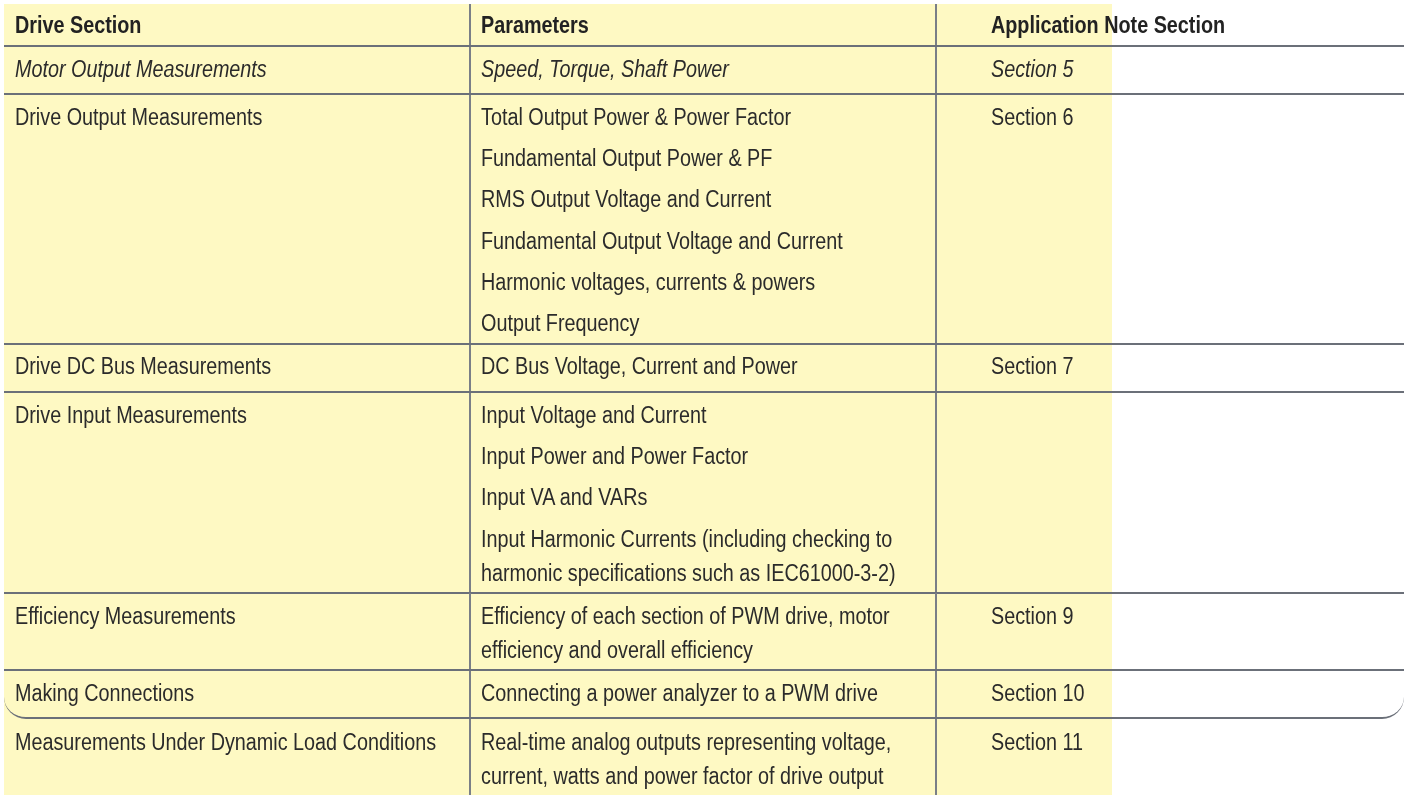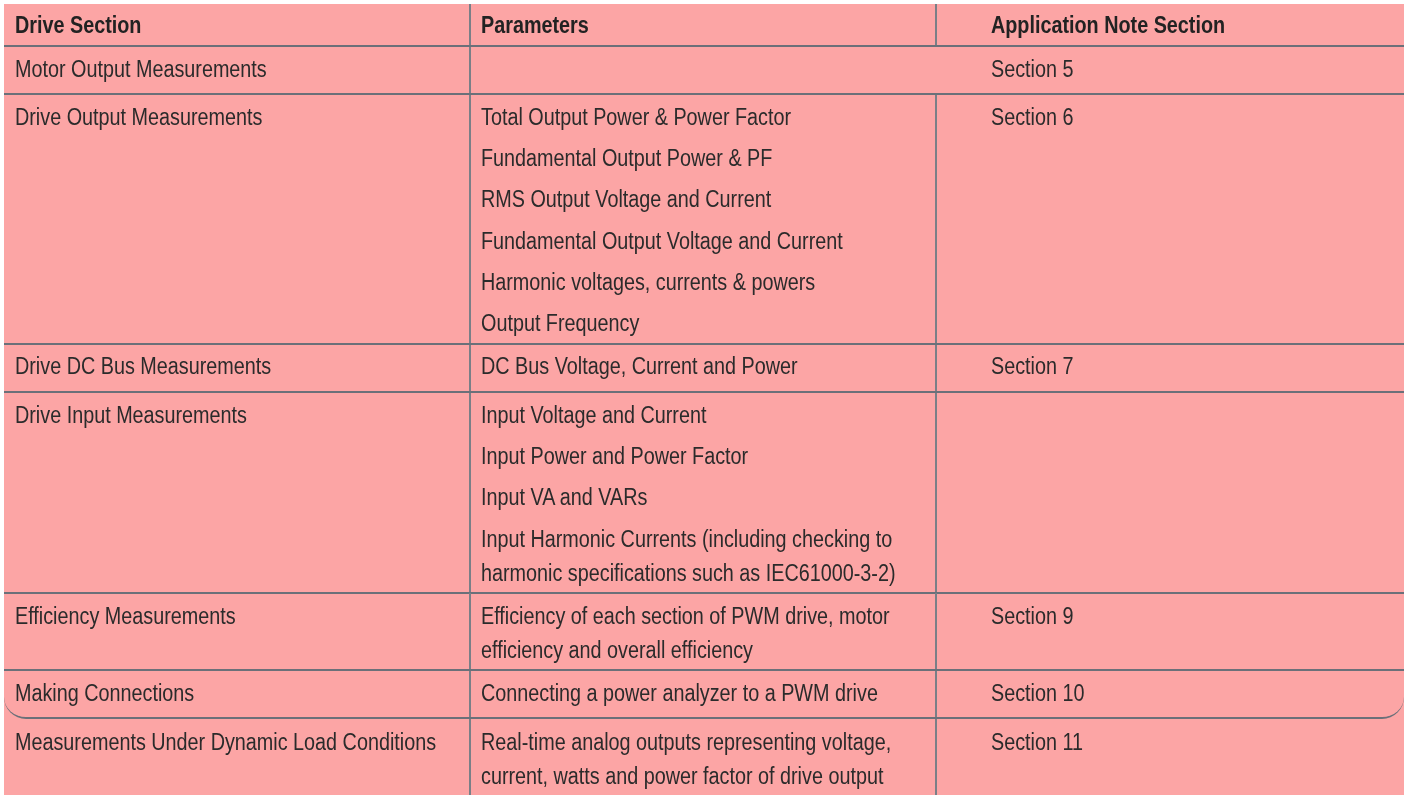--- a/index.html
+++ b/index.html
@@ -1,19 +1,19 @@
 <!DOCTYPE html>
 <html><head>
 <meta charset="utf-8">
 <style>
   html, body { margin: 0; padding: 0; background: #ffffff; }
   body { width: 1407px; height: 798px; position: relative; overflow: hidden; }
   .table {
-    position: absolute; left: 4px; top: 4px; width: 1400px; height: 791px;
-    background: #fca5a5;
+    position: absolute; left: 4px; top: 4px; width: 1108px; height: 791px;
+    background: #fef9c3;
     font-family: "Liberation Sans", sans-serif;
     color: #2b2b2b;
   }
   .row { position: absolute; left: 0; width: 1400px; }
   .row.bordered { border-bottom: 2px solid #6b7079; box-sizing: border-box; }
   .cell { position: absolute; top: 0; bottom: 0; box-sizing: border-box; }
   .c1 { left: 0; width: 467px; border-right: 2px solid #7a7f87; }
   .c2 { left: 467px; width: 466px; border-right: 2px solid #7a7f87; padding-left: 15px; }
   .c3 { left: 933px; width: 467px; margin-left: 43px; }
   .txt {
@@ -38,23 +38,26 @@
       <span class="txt" style="top:4px;">Drive Section</span>
     </div>
     <div class="cell c2">
       <span class="txt" style="top:4px;">Parameters</span>
     </div>
     <div class="cell c3">
       <span class="txt" style="top:4px;">Application Note Section</span>
     </div>
   </div>
 
-  <div class="row bordered" style="top:43px; height:48px;">
+  <div class="row bordered" style="top:43px; height:48px;font-style:italic;">
     <div class="cell c1">
       <span class="txt" style="top:5px;">Motor Output Measurements</span>
+    </div>
+    <div class="cell c2">
+      <span class="txt" style="top:5px;">Speed, Torque, Shaft Power</span>
     </div>
     <div class="cell c3">
       <span class="txt" style="top:5px;">Section 5</span>
     </div>
   </div>
 
   <div class="row bordered" style="top:91px; height:250px;text-align:center;">
     <div class="cell c1">
       <span class="txt" style="top:5px;">Drive Output Measurements</span>
     </div>

